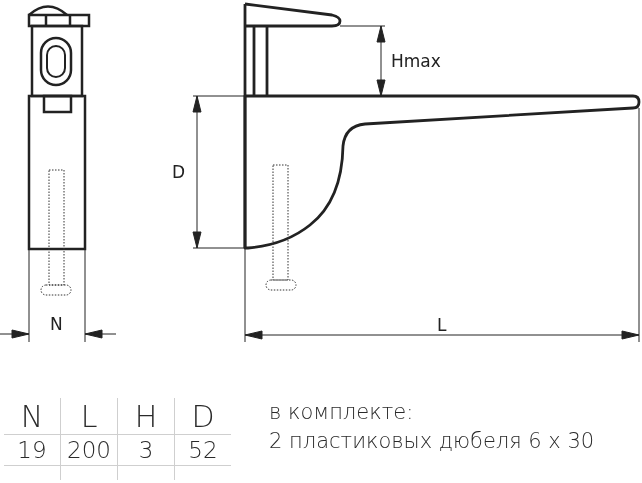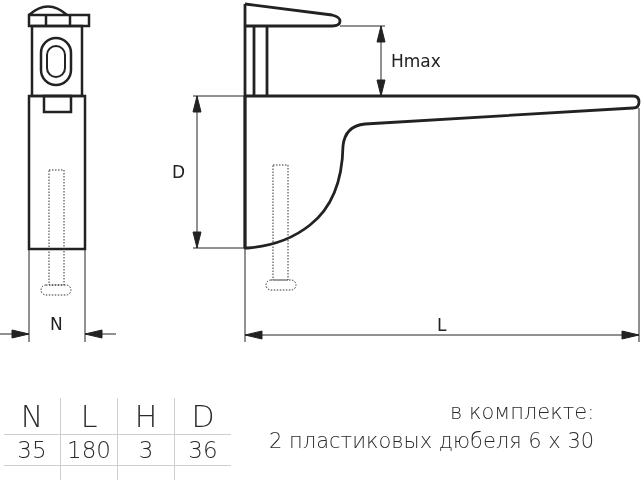--- a/index.html
+++ b/index.html
@@ -9,21 +9,21 @@
   .dim-label { font-family: "DejaVu Sans", sans-serif; font-size: 17px; fill: #222; }
   .spec-table { position: absolute; left: 4px; top: 398px; border-collapse: collapse; }
   .spec-table td { font-family: "DejaVu Sans", sans-serif; font-weight: 300; color: #2a2a2a;
                    text-align: center; padding: 0; border-right: 1px solid #cfcfcf; }
   .spec-table td:last-child { border-right: none; }
   .spec-table tr.head td { font-size: 30px; height: 36px; border-bottom: 1px solid #cfcfcf; width: 56px; }
   .spec-table tr.vals td { font-size: 23px; height: 30px; border-bottom: 1px solid #cfcfcf; }
   .spec-table tr.pad td { height: 14px; }
   .kit { position: absolute; left: 269px; top: 398px; font-family: "DejaVu Sans", sans-serif;
          font-weight: 300; font-size: 21px; line-height: 29px; color: #2a2a2a; }
-  .kit div { white-space: nowrap; text-align: right; }
+  .kit div { white-space: nowrap; }
 </style>
 </head>
 <body>
 
 <svg class="drawing" width="642" height="395" viewBox="0 0 642 395">
 
   <g fill="none" stroke="#222" stroke-width="2.5">
 
     <path d="M29 15 Q48 -2 67 15"></path>
     <rect x="29" y="15" width="60" height="11"></rect>
@@ -99,24 +99,24 @@
 
 <table class="spec-table">
   <tbody>
       <tr class="head">
     <td>N</td>
     <td>L</td>
     <td>H</td>
     <td>D</td>
   </tr>
   <tr class="vals">
-    <td>35</td>
-    <td>180</td>
+    <td>19</td>
+    <td>200</td>
     <td>3</td>
-    <td>36</td>
+    <td>52</td>
   </tr>
   <tr class="pad">
     <td></td>
     <td></td>
     <td></td>
     <td></td>
   </tr>
 </tbody>
   </table>
 

